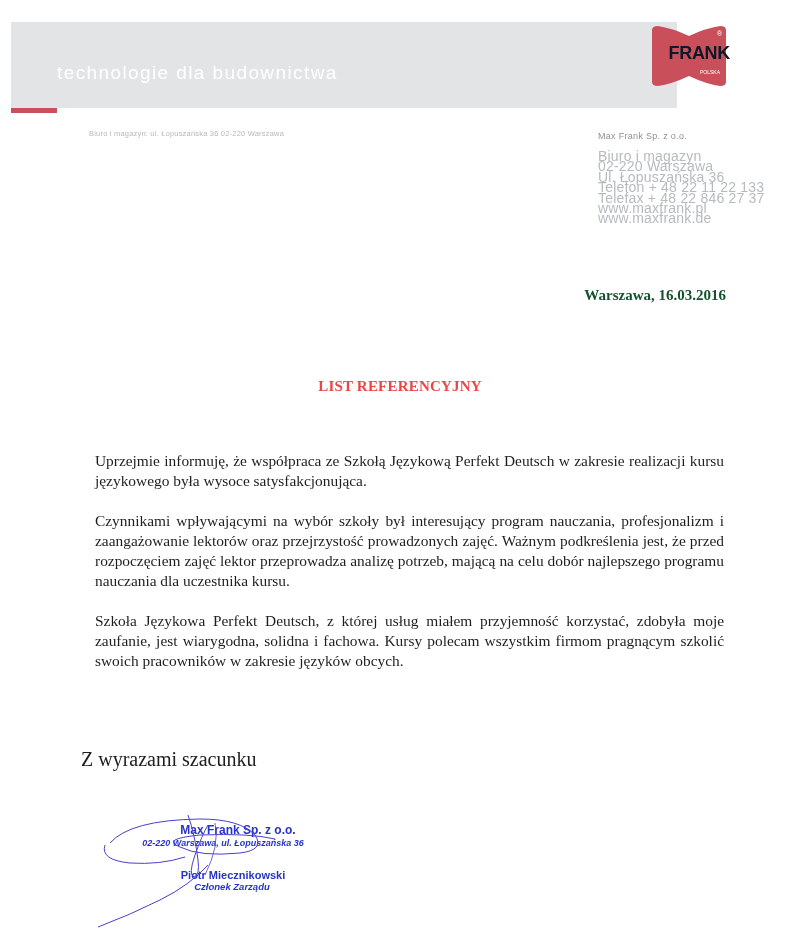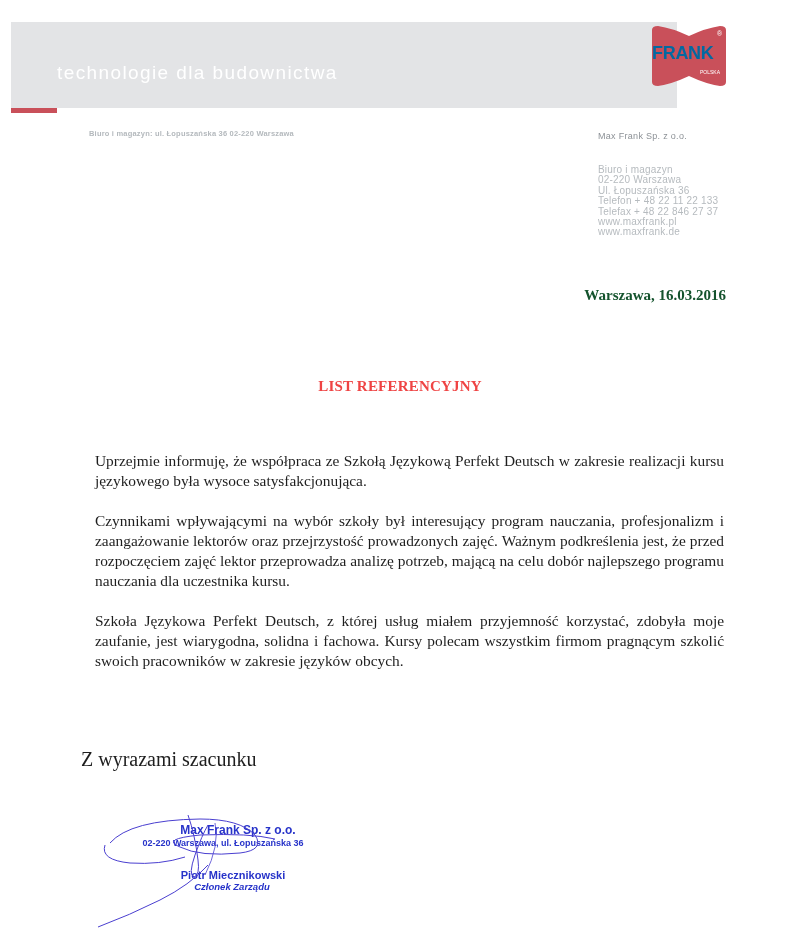--- a/index.html
+++ b/index.html
@@ -3,41 +3,41 @@
 <meta charset="utf-8">
 <style>
   html, body { margin: 0; padding: 0; background: #ffffff; }
   body { width: 800px; height: 941px; position: relative; overflow: hidden; font-family: "Liberation Serif", serif; color: #1a1a1a; }
 
   .banner { position: absolute; left: 11px; top: 22px; width: 666px; height: 86px; background: #e3e4e6; }
   .tagline { position: absolute; left: 46px; top: 40px; font-family: "Liberation Sans", sans-serif; font-size: 19px; letter-spacing: 1.4px; color: #ffffff; }
   .accent-bar { position: absolute; left: 11px; top: 108px; width: 46px; height: 5px; background: #c9505a; }
 
   .logo { position: absolute; left: 646px; top: 26px; width: 86px; height: 60px; }
-  .logo-text { position: absolute; left: 652px; top: 43px; width: 78px; text-align: left; font-family: "Liberation Sans", sans-serif; font-weight: bold; font-size: 18px; color: #0369a1; letter-spacing: -0.3px; }
+  .logo-text { position: absolute; left: 652px; top: 43px; width: 78px; text-align: right; font-family: "Liberation Sans", sans-serif; font-weight: bold; font-size: 18px; color: #0f172a; letter-spacing: -0.3px; }
   .logo-sub { position: absolute; left: 700px; top: 69px; font-family: "Liberation Sans", sans-serif; font-size: 5px; color: #ffffff; }
   .logo-reg { position: absolute; left: 717px; top: 30px; font-family: "Liberation Sans", sans-serif; font-size: 7px; color: #ffffff; }
 
-  .addr-line { position: absolute; left: 89px; top: 129px; font-family: "Liberation Sans", sans-serif; font-size: 7.5px; color: #b4b9bd; letter-spacing: 0.2px; font-weight: bold; }
+  .addr-line { position: absolute; left: 89px; top: 129px; font-family: "Liberation Sans", sans-serif; font-size: 7.5px; color: #b4b9bd; letter-spacing: 0.2px; }
 
   .company-block { position: absolute; left: 598px; top: 131px; font-family: "Liberation Sans", sans-serif; }
   .company-name { font-size: 9px; color: #8c9196; letter-spacing: 0.3px; }
-  .company-details { margin-top: 24px; font-size: 10px; line-height: 10.4px; color: #b6bbbf; letter-spacing: 0.2px; }
+  .company-details { margin-top: 10px; font-size: 14px; line-height: 10.4px; color: #b6bbbf; letter-spacing: 0.2px; }
   .company-details div { white-space: nowrap; }
 
   .date { position: absolute; right: 74px; top: 287px; font-weight: bold; font-size: 15px; color: #14532d; }
   .title { position: absolute; left: 0; width: 800px; top: 378px; text-align: center; font-weight: bold; font-size: 15px; color: #ef4444; letter-spacing: 0.2px; }
 
   .body { position: absolute; left: 91px; top: 451px; width: 633px; font-size: 15.4px; line-height: 20px; color: #1e1e1e; }
   .body p { margin: 0 0 20px 4px; text-align: justify; }
   .closing { position: absolute; left: 81px; top: 748px; font-size: 20px; color: #1e1e1e; }
 
   .stamp { position: absolute; left: 108px; top: 824px; width: 230px; font-family: "Liberation Sans", sans-serif; font-weight: bold; color: #2733c9; text-align: center; }
   .stamp-line1 { font-size: 12px; line-height: 13px; padding-left: 30px; }
-  .stamp-line2 { font-size: 9px; line-height: 12px; }
+  .stamp-line2 { font-size: 9px; line-height: 12px; font-style: italic; }
   .stamp-name { margin-top: 20px; font-size: 11px; line-height: 12px; padding-left: 20px; }
   .stamp-role { font-size: 9.5px; font-style: italic; line-height: 11px; padding-left: 18px; }
   .signature { position: absolute; left: 90px; top: 805px; width: 240px; height: 130px; pointer-events: none; }
 </style>
 </head>
 <body>
 
 <div class="banner">
   <div class="tagline">technologie dla budownictwa</div>
 </div>

